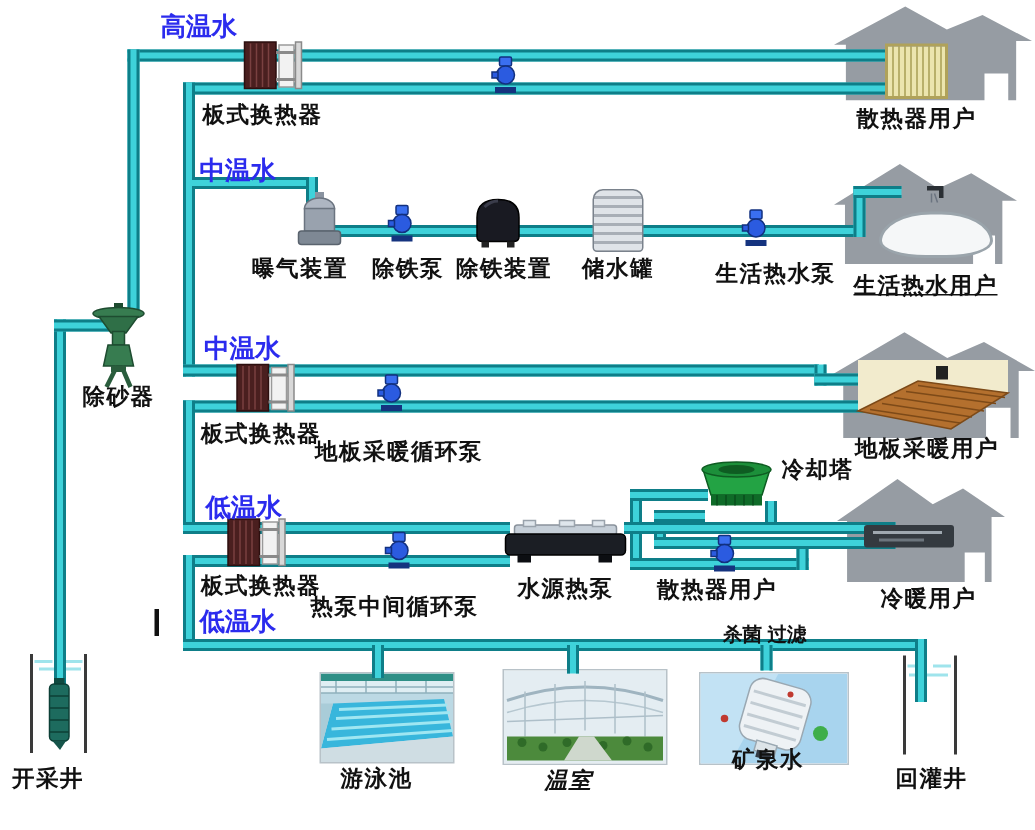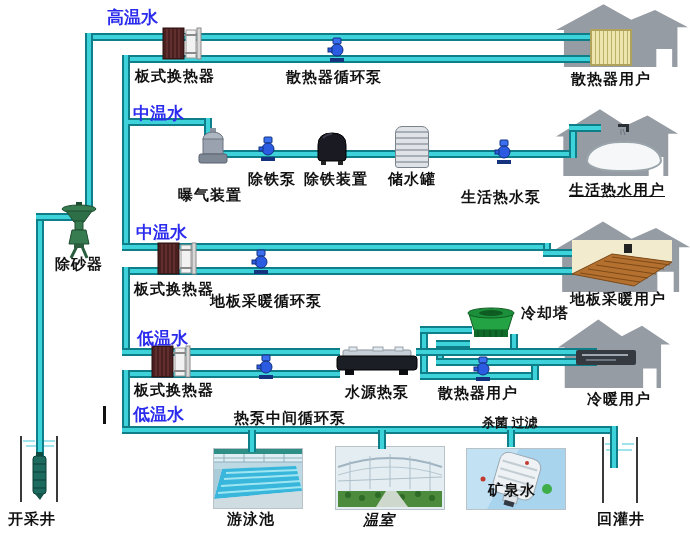--- a/index.html
+++ b/index.html
@@ -334,38 +334,37 @@
   </svg>
 
   <div class="flow" style="left:107px;top:6px;">高温水</div>
   <div class="flow" style="left:133px;top:102px;">中温水</div>
   <div class="flow" style="left:136px;top:221px;">中温水</div>
   <div class="flow" style="left:137px;top:327px;">低温水</div>
   <div class="flow" style="left:133px;top:403px;">低温水</div>
   <div class="tick" style="left:103px;top:406px;"></div>
 
   <div class="lbl" style="left:135px;top:67px;">板式换热器</div>
-  <div class="lbl" style="left:286px;top:68px;">散热器循环泵</div>
   <div class="lbl" style="left:571px;top:70px;">散热器用户</div>
-  <div class="lbl" style="left:178px;top:170px;margin-top:16px;">曝气装置</div>
+  <div class="lbl" style="left:168px;top:170px;">曝气装置</div>
   <div class="lbl" style="left:248px;top:170px;">除铁泵</div>
   <div class="lbl" style="left:304px;top:170px;">除铁装置</div>
   <div class="lbl" style="left:388px;top:170px;">储水罐</div>
-  <div class="lbl" style="left:461px;top:173px;margin-top:15px;">生活热水泵</div>
+  <div class="lbl" style="left:477px;top:173px;">生活热水泵</div>
   <div class="lbl" style="left:569px;top:181px;text-decoration:underline;">生活热水用户</div>
   <div class="lbl" style="left:55px;top:255px;">除砂器</div>
   <div class="lbl" style="left:134px;top:280px;">板式换热器</div>
   <div class="lbl" style="left:210px;top:292px;">地板采暖循环泵</div>
   <div class="lbl" style="left:570px;top:290px;">地板采暖用户</div>
   <div class="lbl" style="left:134px;top:381px;">板式换热器</div>
-  <div class="lbl" style="left:207px;top:409px;margin-left:27px;">热泵中间循环泵</div>
+  <div class="lbl" style="left:207px;top:395px;">热泵中间循环泵</div>
   <div class="lbl" style="left:345px;top:383px;">水源热泵</div>
   <div class="lbl" style="left:521px;top:304px;">冷却塔</div>
   <div class="lbl" style="left:438px;top:384px;">散热器用户</div>
   <div class="lbl" style="left:587px;top:390px;">冷暖用户</div>
   <div class="lbl small" style="left:482px;top:414px;">杀菌 过滤</div>
   <div class="lbl" style="left:8px;top:510px;">开采井</div>
   <div class="lbl" style="left:227px;top:510px;">游泳池</div>
   <div class="lbl" style="left:363px;top:511px;font-style:italic;">温室</div>
-  <div class="lbl" style="left:488px;top:481px;text-align:center;">矿泉水</div>
+  <div class="lbl" style="left:488px;top:497px;text-align:center;">矿泉水</div>
   <div class="lbl" style="left:597px;top:510px;">回灌井</div>
 
 </div>
 
 </body></html>

